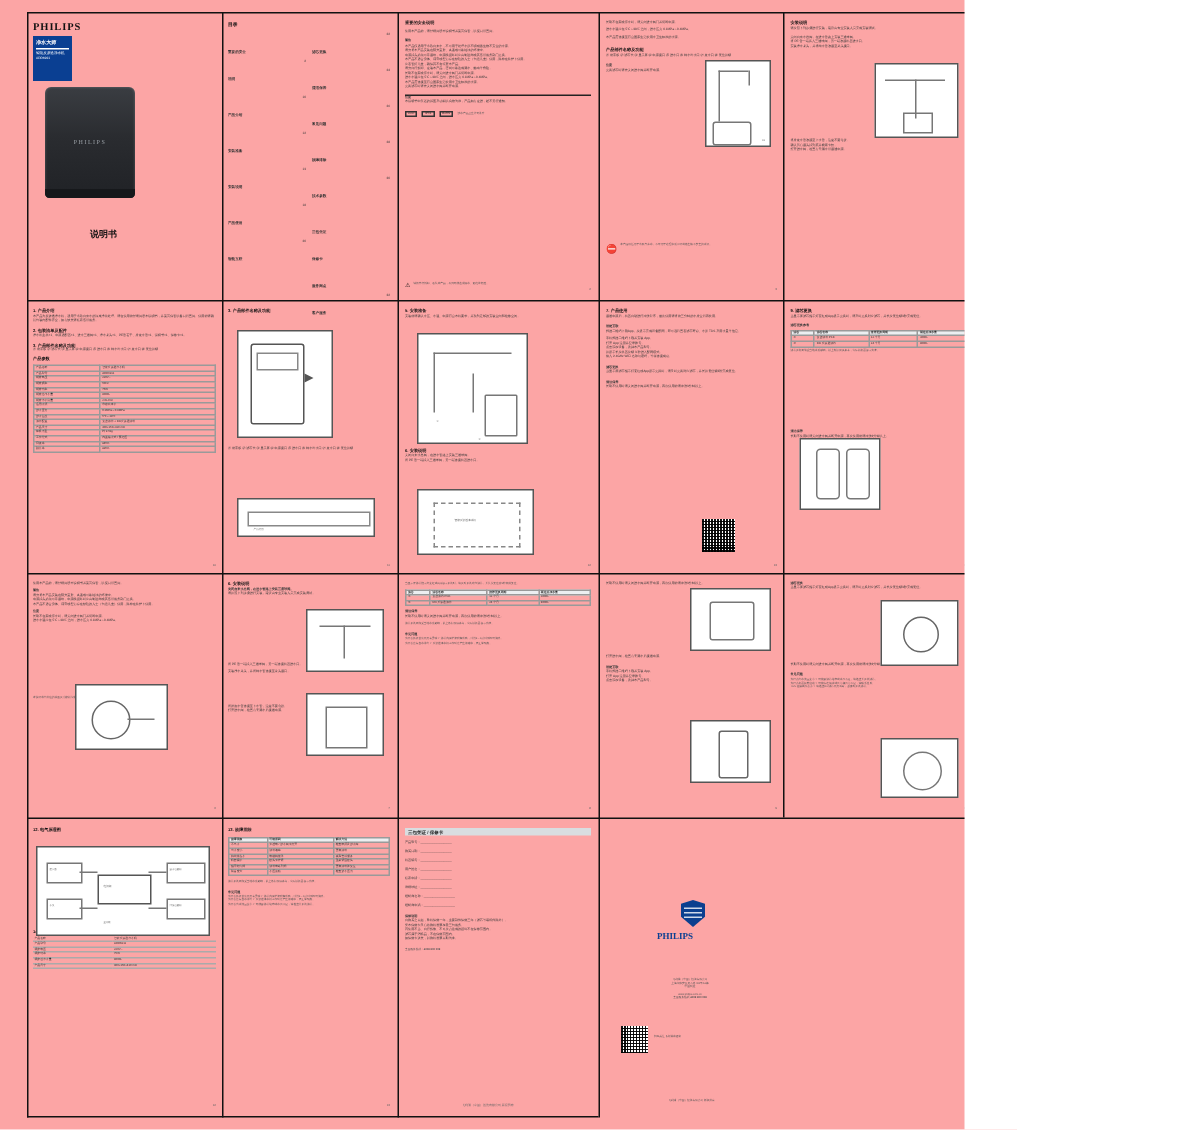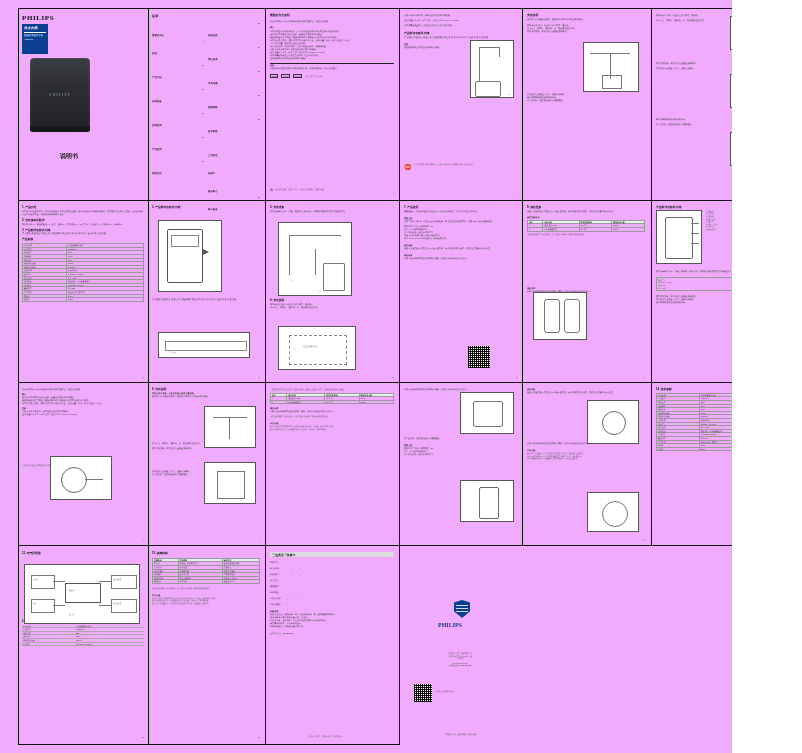--- a/index.html
+++ b/index.html
@@ -1,17 +1,17 @@
 <!DOCTYPE html>
 <html><head>
 <meta charset="utf-8">
 <style>
   html,body{margin:0;padding:0;background:#ffffff;}
   body{width:802px;height:753px;font-family:"Liberation Sans", sans-serif;color:#2b2b2b;}
-  #sheet{position:relative;width:732px;height:753px;background:#f0abfc;overflow:hidden;}
+  #sheet{position:relative;width:643px;height:753px;background:#fca5a5;overflow:hidden;}
 
   
   .panel{position:absolute;box-sizing:border-box;}
   .vline{position:absolute;width:1px;background:#111;}
   .hline{position:absolute;height:1px;background:#111;}
 
   .tiny{font-size:2.1px;line-height:3.0px;color:#3a3a3a;}
   .tiny2{font-size:2.4px;line-height:3.3px;color:#333;}
   .micro{font-size:1.8px;line-height:2.6px;color:#555;}
   .hd{font-size:3.2px;line-height:4.2px;font-weight:bold;color:#111;}

